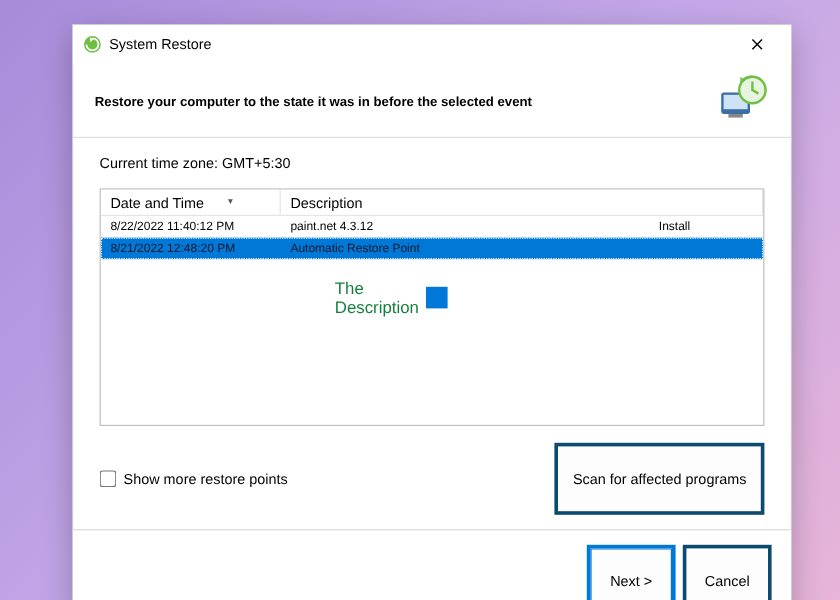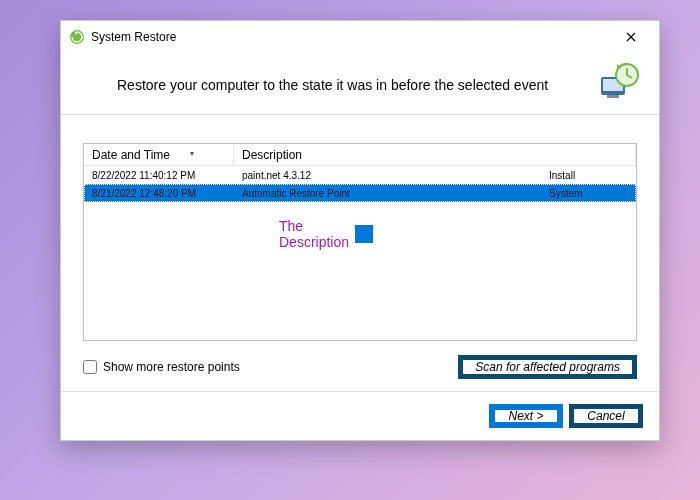--- a/index.html
+++ b/index.html
@@ -34,21 +34,21 @@
     font-size: 14px; color: #000;
     cursor: pointer;
   }
   .header-strip {
     padding: 12px 18px 10px 18px;
     display: flex; align-items: center;
     border-bottom: 1px solid #ddd;
     position: relative;
     height: 62px;
   }
-  .header-heading { font-weight: 400; font-size: 14px; margin-left: 38px; }
+  .header-heading { font-weight: 700; font-size: 11px; }
   .header-icon {
     position: absolute; right: 18px; top: 8px;
     width: 44px; height: 44px;
   }
   .content { padding: 14px 22px 12px 22px; }
   .tz { margin-bottom: 12px; font-size: 12px; }
   .table-wrap {
     border: 1px solid #bfbfbf;
     background: #fff;
     height: 198px;
@@ -79,39 +79,38 @@
   .tr.selected {
     background: #0078d7;
     color: #0f172a;
     outline: 1px dotted #fff;
     outline-offset: -1px;
   }
   .watermark {
     position: absolute;
     left: 195px; top: 74px;
     display: flex; align-items: center; gap: 6px;
-    font-size: 14px; color: #a21caf;
+    font-size: 14px; color: #15803d;
     pointer-events: none;
   }
   .wm-square { width: 18px; height: 18px; background: #0078d7; }
   .below-row {
     display: flex; justify-content: space-between;
     margin-top: 14px;
   }
   .chk { display: flex; align-items: center; gap: 6px; cursor: pointer; }
   .chk input { width: 14px; height: 14px; }
   .btn {
     background: #fdfdfd;
-    border: 5px solid #0c4a6e;
-    padding: 0 12px;
+    border: 3px solid #0c4a6e;
+    padding: 20px 12px;
     font-size: 12px;
     font-family: inherit;
     cursor: pointer;
     min-width: 74px;
-    font-style: italic;
   }
   .btn.default { border-color: #0078d7; box-shadow: inset 0 0 0 1px #0078d7; }
   .footer {
     border-top: 1px solid #ddd;
     padding: 12px 16px;
     display: flex; justify-content: flex-end; gap: 6px;
     background: #fff;
   }
 </style>
 </head>
@@ -144,41 +143,41 @@
         <rect x="10" y="34" width="12" height="3" fill="#888"></rect>
         <circle cx="30" cy="14" r="11" fill="#e8f4e0" stroke="#6fbf44" stroke-width="2"></circle>
         <path d="M30 7 L30 14 L35 17" stroke="#6fbf44" stroke-width="2" fill="none"></path>
         <path d="M22 6 A10 10 0 0 1 30 3" stroke="#6fbf44" stroke-width="2" fill="none"></path>
         <polygon points="20,3 24,6 20,9" fill="#6fbf44"></polygon>
       </svg>
     </span>
   </div>
 
   <div class="content">
+    <div class="tz">Current time zone: GMT+5:30</div>
 
     <div class="table-wrap">
       <div class="thead">
         <div class="th col-date">
           <span>Date and Time</span>
           <span class="sort-arrow">▾</span>
         </div>
         <div class="th col-desc">
             <span>Description</span>
           </div>
       </div>
 
       <div class="tr">
         <div class="td col-date">8/22/2022 11:40:12 PM</div>
         <div class="td col-desc">paint.net 4.3.12</div>
         <div class="td col-type">Install</div>
       </div>
       <div class="tr selected">
         <div class="td col-date">8/21/2022 12:48:20 PM</div>
         <div class="td col-desc">Automatic Restore Point</div>
-        <div class="td col-type">System</div>
       </div>
 
       <div class="watermark">
         <div>
           <div>The</div>
           <div>Description</div>
         </div>
         <div class="wm-square"></div>
       </div>
     </div>

